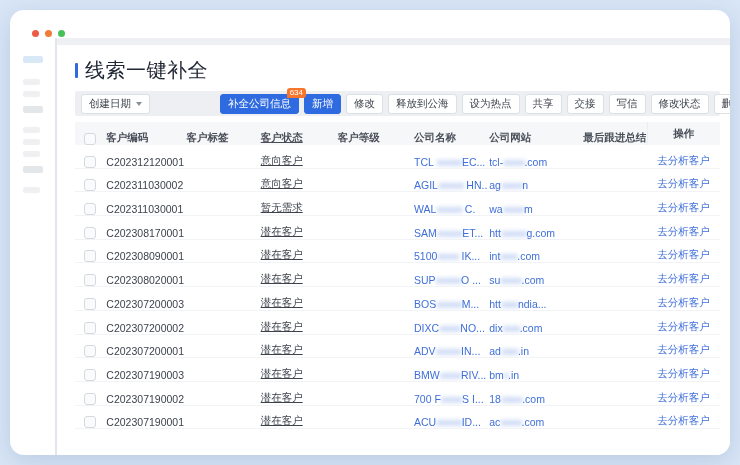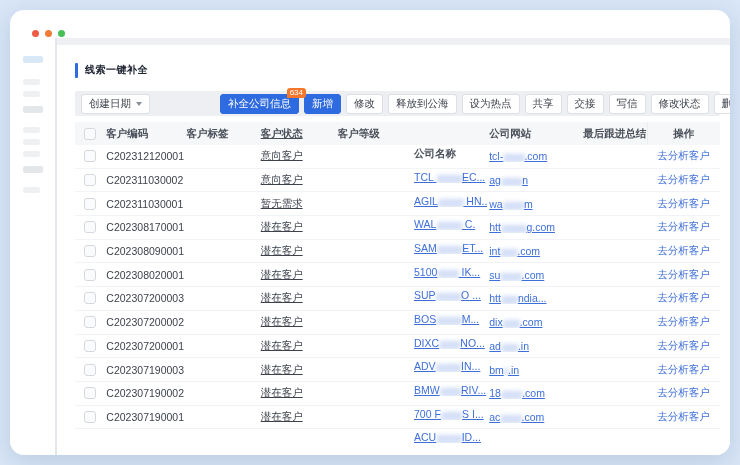--- a/index.html
+++ b/index.html
@@ -26,52 +26,52 @@
   .skel.g  { width:17px; height:6px; background:#eef0f2; margin-bottom:6px; }
   .skel.gd { width:20px; height:7px; background:#e4e7ea; margin:9px 0 14px 0; }
   .v-divider { position:absolute; left:45px; top:28px; bottom:0; width:2px; background:#e3e6ea; }
 
   .main { position:absolute; left:47px; top:28px; right:0; bottom:0; background:#ffffff; }
   .top-strip { height:7px; background:#eef0f3; }
   .card { width:645px; margin-left:18px; }
 
   .title-row { display:flex; align-items:center; margin-top:15px; height:20px; }
   .title-bar { width:3px; height:15px; background:#2e6ae0; border-radius:1px; margin-right:7px; }
-  .page-title { font-size:10px; font-weight:bold; color:#20263
+  .page-title { font-size:20px; font-weight:normal; color:#20263
 
 4; color:#202634; letter-spacing:.5px; }
 
   
   .toolbar { margin-top:11px; height:25px; background:#edeff2; border-radius:2px;
              display:flex; align-items:center; padding:0 6px; }
   .btn { height:20px; display:inline-flex; align-items:center; justify-content:center;
          font-size:10.5px; border-radius:3px; padding:0 7px; white-space:nowrap; cursor:pointer; }
   .btn.white { background:#ffffff; border:1px solid #dcdfe4; color:#40454e; }
   .btn.blue  { background:#2e6ae0; border:1px solid #2e6ae0; color:#ffffff; }
   .filter-select { width:70px; justify-content:center;font-family:Liberation Mono, monospace; }
   .caret { width:0; height:0; border-left:3.5px solid transparent; border-right:3.5px solid transparent;
            border-top:4px solid #8a9099; margin-left:5px; }
   .group { display:flex; align-items:center; gap:5px; margin-left:70px; }
   .badge-wrap { position:relative; }
   .badge { position:absolute; top:-7px; right:-8px; background:#f6772c; color:#fff;
            font-size:8px; line-height:10px; padding:0 3px; border-radius:3px 3px 3px 0; }
 
   
   .table { margin-top:6px; font-size:10.5px; }
-  .tr { display:flex; align-items:center; height:23.7px; border-bottom:1px solid #f2f3f6; color:#3d424c; }
+  .tr { display:flex; align-items:flex-end; height:23.7px; border-bottom:1px solid #f2f3f6; color:#3d424c; }
   .thead { background:#f6f7f9; border-bottom:none; height:23px; font-weight:bold; color:#494f59; }
   .td { padding:0 2px; white-space:nowrap; overflow:hidden; }
   .c-check{ width:30px; display:flex; justify-content:center; }
   .c-code{ width:82px; } .c-tag{ width:76px; } .c-status{ width:79px;text-decoration:underline; }
   .c-grade{ width:78px; } .c-name{ width:77px;margin-top:41px; } .c-site{ width:81px; }
   .c-summary{ width:67px;margin-left:15px; }
   .c-action{ width:75px; text-align:center; }
   .thead .c-action { border-left:1px solid #ebedf0; height:100%; line-height:23px; }
   .cb { width:12px; height:12px; border:1px solid #d5d8dd; border-radius:3px; background:#fafbfc; cursor:pointer; }
-  .blue-text { color:#3e6fd9;text-decoration:underline; }
+  .blue-text { color:#3e6fd9; }
   .rdt { filter:blur(2px); opacity:.55; letter-spacing:-1px; }
   a.action-link { color:#3e6fd9; text-decoration:none; cursor:pointer; }
 </style>
 </head>
 <body>
 
 <div class="window">
 
   <div class="traffic">
     <span class="dot red"></span>

